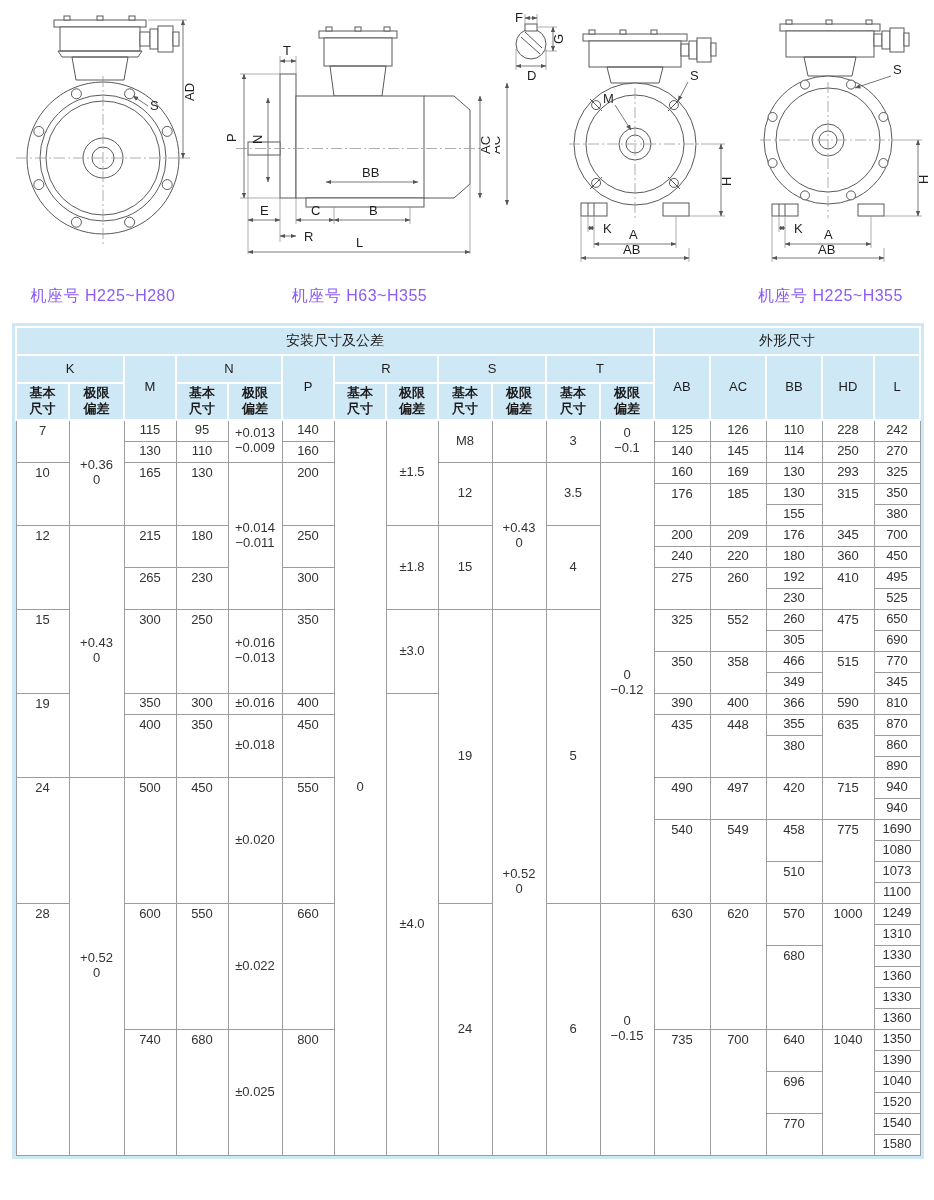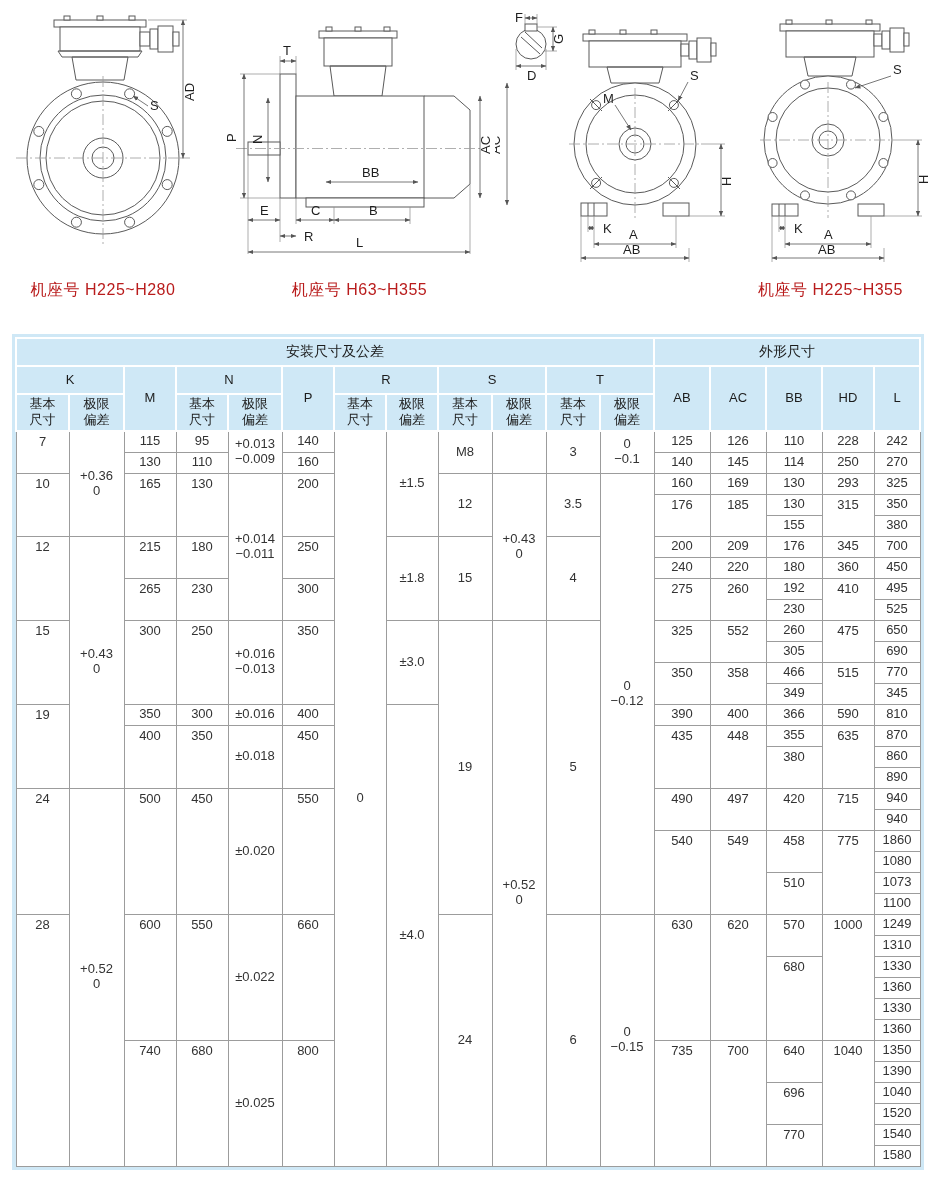--- a/index.html
+++ b/index.html
@@ -1,36 +1,36 @@
 <!DOCTYPE html>
 <html><head>
 <meta charset="utf-8">
 <style>
   html,body{margin:0;padding:0;background:#fff;}
   .page{position:relative;width:934px;height:1200px;background:#fff;overflow:hidden;
         font-family:"Liberation Sans",sans-serif;color:#2b2b2b;}
   
   .drawings{position:absolute;top:0;left:0;width:934px;height:332px;}
   figure.drawing{position:absolute;margin:0;top:6px;}
-  figure.drawing figcaption{font-size:16px;color:#b91c1c;text-align:center;margin-top:12px;letter-spacing:0.5px;}
+  figure.drawing figcaption{font-size:16px;color:#8b5cf6;text-align:center;margin-top:18px;letter-spacing:0.5px;}
   svg .s{stroke:#5a5a5a;fill:none;stroke-width:1;}
   svg .sf{stroke:#5a5a5a;fill:#fff;stroke-width:1;}
   svg .cl{stroke:#9a9a9a;fill:none;stroke-width:0.8;stroke-dasharray:11 3 2 3;}
   svg .dim{stroke:#555;stroke-width:0.8;fill:none;marker-start:url(#arr);marker-end:url(#arr);}
   svg .ldr{stroke:#555;stroke-width:0.8;fill:none;marker-end:url(#arr);}
   svg .ext{stroke:#8a8a8a;stroke-width:0.7;fill:none;}
   svg text.lbl{fill:#1e1e1e;font-family:"Liberation Sans",sans-serif;font-size:13px;stroke:none;}
   
-  .table-panel{position:absolute;left:12px;top:334px;background:#cfe8f6;padding:3px;}
+  .table-panel{position:absolute;left:12px;top:323px;background:#cfe8f6;padding:3px;}
   table.dims{border-collapse:collapse;table-layout:fixed;}
   table.dims th{background:#cfe8f6;border:2px solid #ffffff;font-weight:normal;
                 font-size:13px;color:#1c1c1c;text-align:center;white-space:pre-line;line-height:1.25;}
   table.dims th.gh{height:24px;font-size:14px;}
   table.dims tr.h2 th{height:24px;}
-  table.dims tr.h3 th{height:32px;}
+  table.dims tr.h3 th{height:32px;font-weight:bold;}
   table.dims td{background:#fff;border:1px solid #9c9c9c;font-size:13px;color:#333;
                 text-align:center;vertical-align:middle;white-space:pre-line;
                 height:20px;line-height:1.12;padding:0 1px;}
   table.dims td.va-top{vertical-align:top;padding-top:3px;}
 </style>
 </head>
 <body>
 
 <div class="page">
 
@@ -496,21 +496,21 @@
             <td>940</td>
           </tr>
           <tr>
             <td>940</td>
           </tr>
           <tr>
             <td rowspan="4" class="va-top">540</td>
             <td rowspan="4" class="va-top">549</td>
             <td rowspan="2" class="va-top">458</td>
             <td rowspan="4" class="va-top">775</td>
-            <td>1860</td>
+            <td>1690</td>
           </tr>
           <tr>
             <td>1080</td>
           </tr>
           <tr>
             <td rowspan="2" class="va-top">510</td>
             <td>1073</td>
           </tr>
           <tr>
             <td>1100</td>

